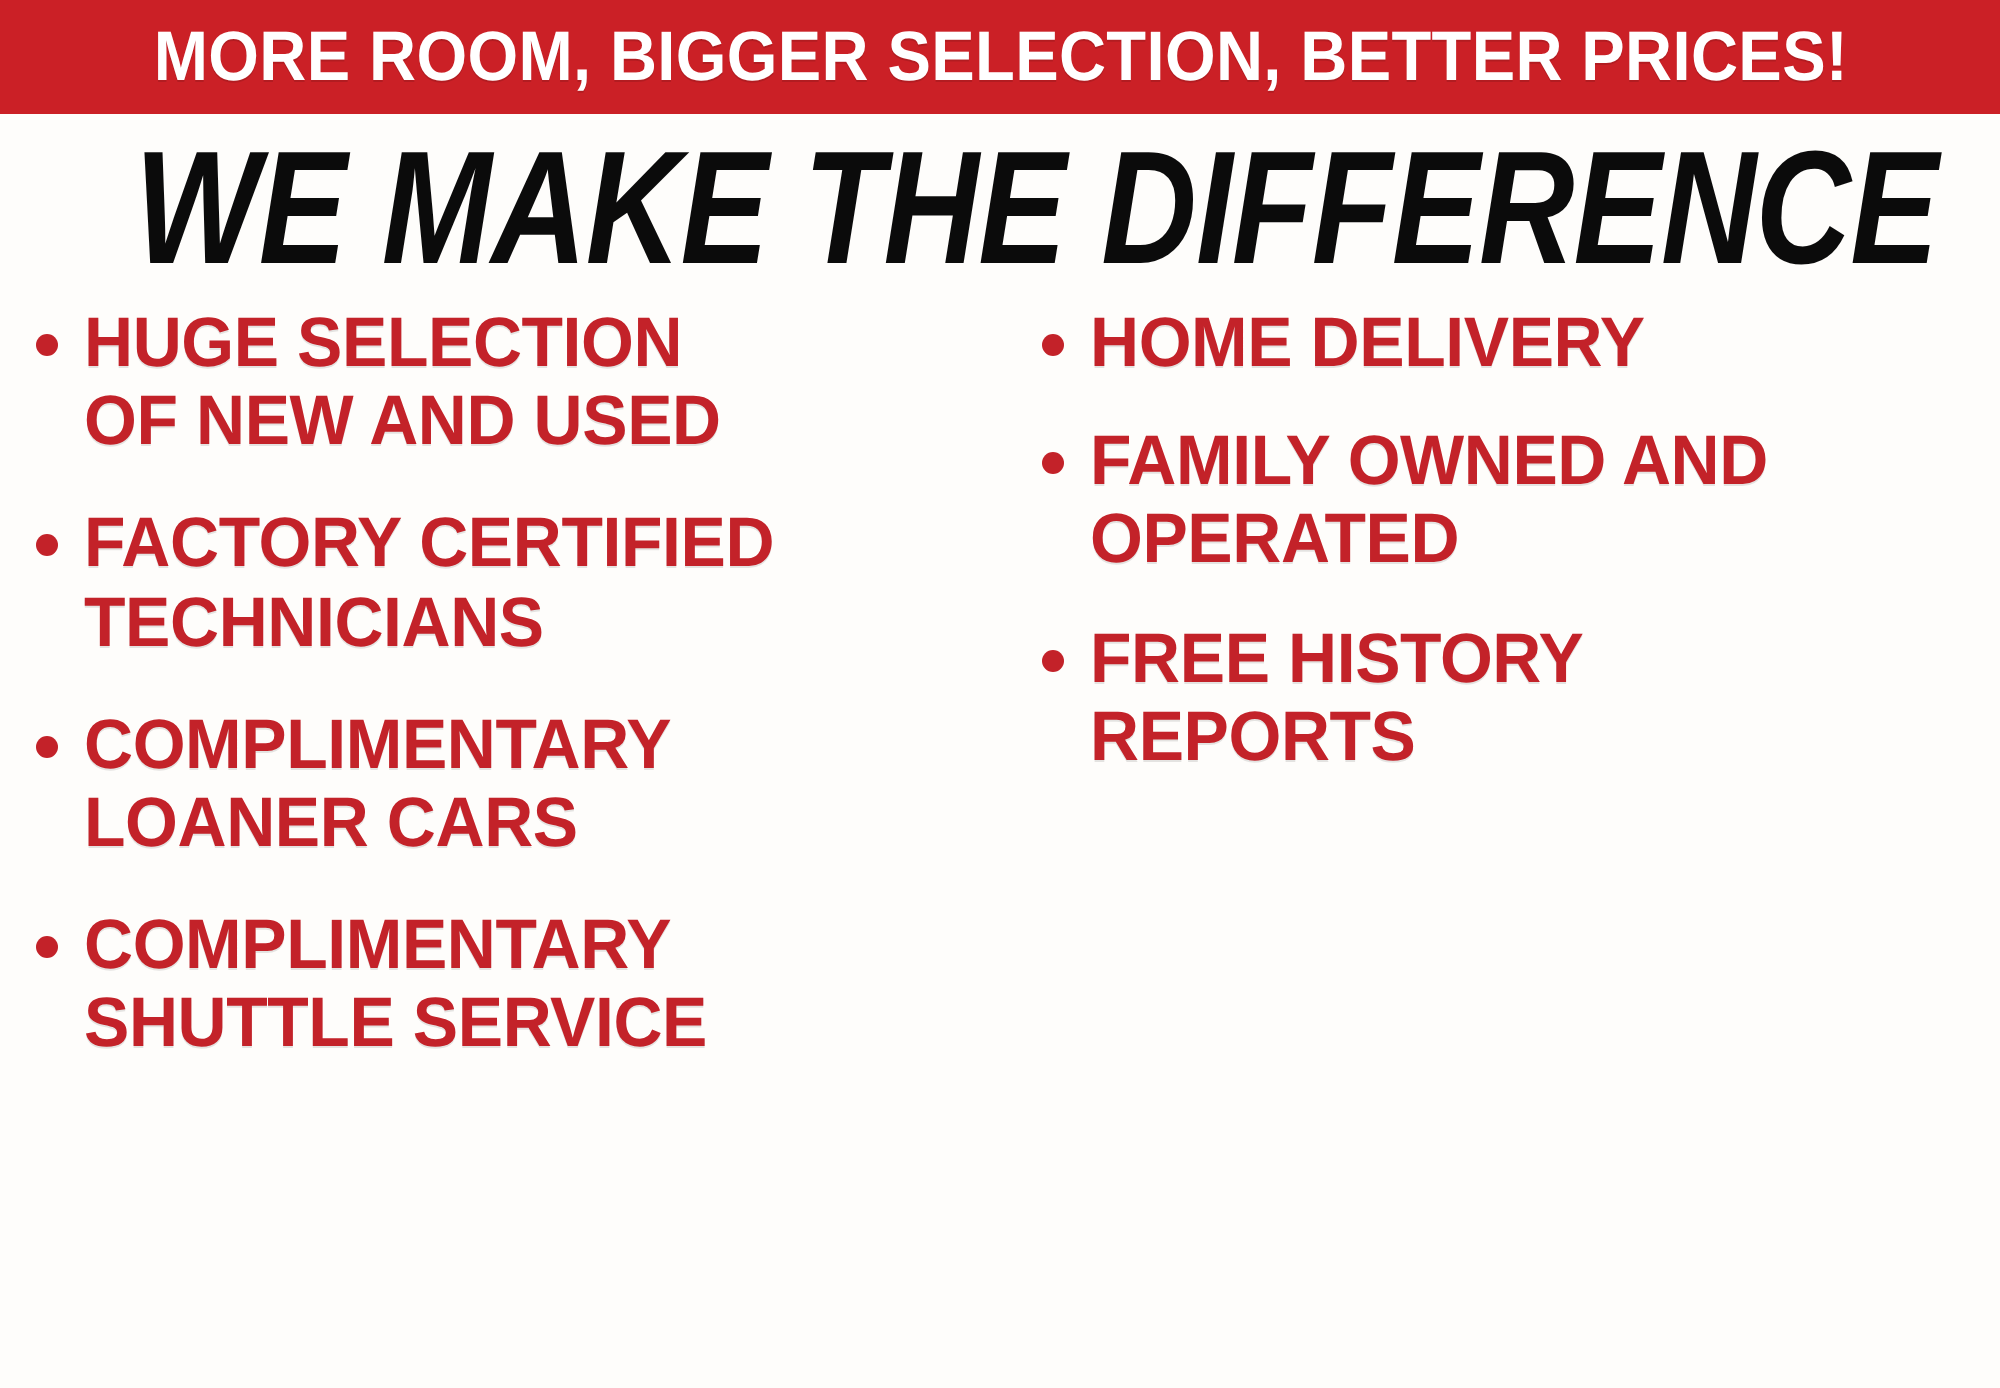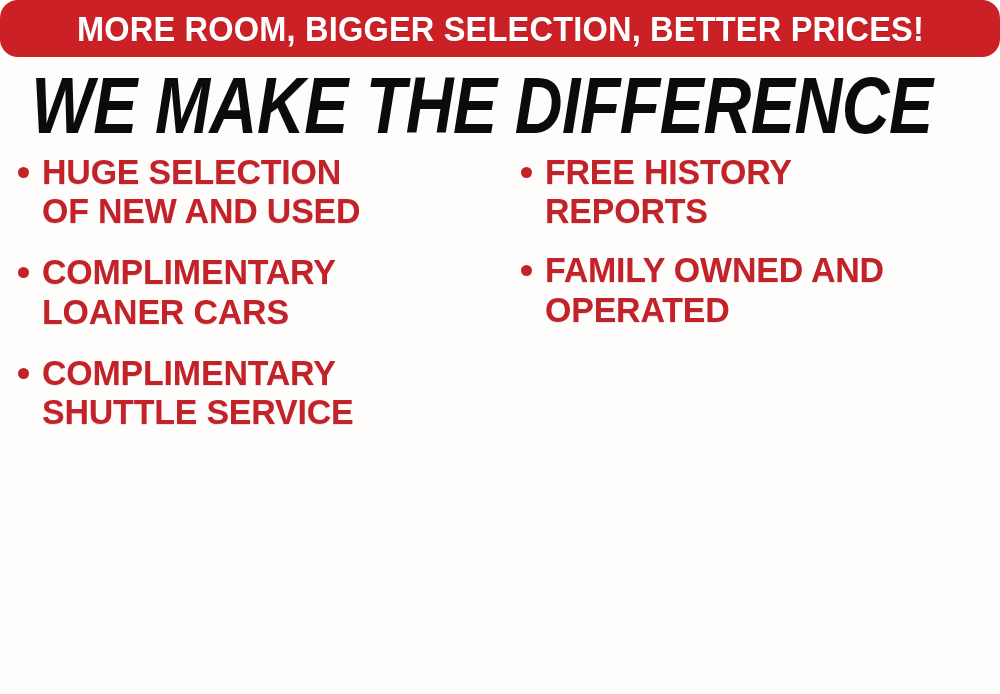--- a/index.html
+++ b/index.html
@@ -28,21 +28,20 @@
     position: absolute;
     top: 0;
     left: 0;
     width: 1000px;
     height: 57px;
     background: #cb2026;
     display: flex;
     align-items: center;
     justify-content: center;
     overflow: hidden;
-    border-radius: 18px;
   }
   .banner-text {
     color: #ffffff;
     font-family: "Liberation Sans", sans-serif;
     font-weight: bold;
     font-size: 35px;
     line-height: 1;
     letter-spacing: 0.2px;
     white-space: nowrap;
     transform: scaleX(0.93);
@@ -52,21 +51,21 @@
 
   
   .headline-wrap {
     position: absolute;
     top: 64px;
     left: 0;
     width: 1000px;
     height: 82px;
     display: flex;
     align-items: center;
-    justify-content: flex-end;
+    justify-content: flex-start;
     overflow: hidden;
   }
   .headline {
     color: #0b0b0b;
     font-family: "Liberation Sans", sans-serif;
     font-weight: bold;
     font-style: italic;
     font-size: 76px;
     line-height: 1;
     letter-spacing: -0.5px;
@@ -154,20 +153,27 @@
 
         <li class="bullet-item">
           <span class="bullet-dot" style="background: rgb(195, 34, 41);"></span>
           <span class="bullet-text" style="color: rgb(195, 34, 41);">
             <span>HUGE SELECTION</span><br>
             <span>OF NEW AND USED</span>
           </span>
         </li>
 
 
+        <li class="bullet-item">
+          <span class="bullet-dot" style="background: rgb(195, 34, 41);"></span>
+          <span class="bullet-text" style="color: rgb(195, 34, 41);">
+            <span>FACTORY CERTIFIED</span><br>
+            <span>TECHNICIANS</span>
+          </span>
+        </li>
 
         <li class="bullet-item">
           <span class="bullet-dot" style="background: rgb(195, 34, 41);"></span>
           <span class="bullet-text" style="color: rgb(195, 34, 41);">
             <span>COMPLIMENTARY</span><br>
             <span>LOANER CARS</span>
           </span>
         </li>
 
         <li class="bullet-item">
@@ -178,36 +184,42 @@
           </span>
         </li>
 
       </ul>
     </div>
 
     <div class="column column-right">
       <ul class="bullet-list">
 
 
-
-
+        <li class="bullet-item">
+          <span class="bullet-dot" style="background: rgb(195, 34, 41);"></span>
+          <span class="bullet-text" style="color: rgb(195, 34, 41);">
+            <span>HOME DELIVERY</span>
+          </span>
+        </li>
+
+
+
+        <li class="bullet-item">
+          <span class="bullet-dot" style="background: rgb(195, 34, 41);"></span>
+          <span class="bullet-text" style="color: rgb(195, 34, 41);">
+            <span>FAMILY OWNED AND</span><br>
+            <span>OPERATED</span>
+          </span>
+        </li>
 
         <li class="bullet-item">
           <span class="bullet-dot" style="background: rgb(195, 34, 41);"></span>
           <span class="bullet-text" style="color: rgb(195, 34, 41);">
             <span>FREE HISTORY</span><br>
             <span>REPORTS</span>
           </span>
         </li>
 
-        <li class="bullet-item">
-          <span class="bullet-dot" style="background: rgb(195, 34, 41);"></span>
-          <span class="bullet-text" style="color: rgb(195, 34, 41);">
-            <span>FAMILY OWNED AND</span><br>
-            <span>OPERATED</span>
-          </span>
-        </li>
-
       </ul>
     </div>
 
   </div>
 </div>
 
 </body></html>

